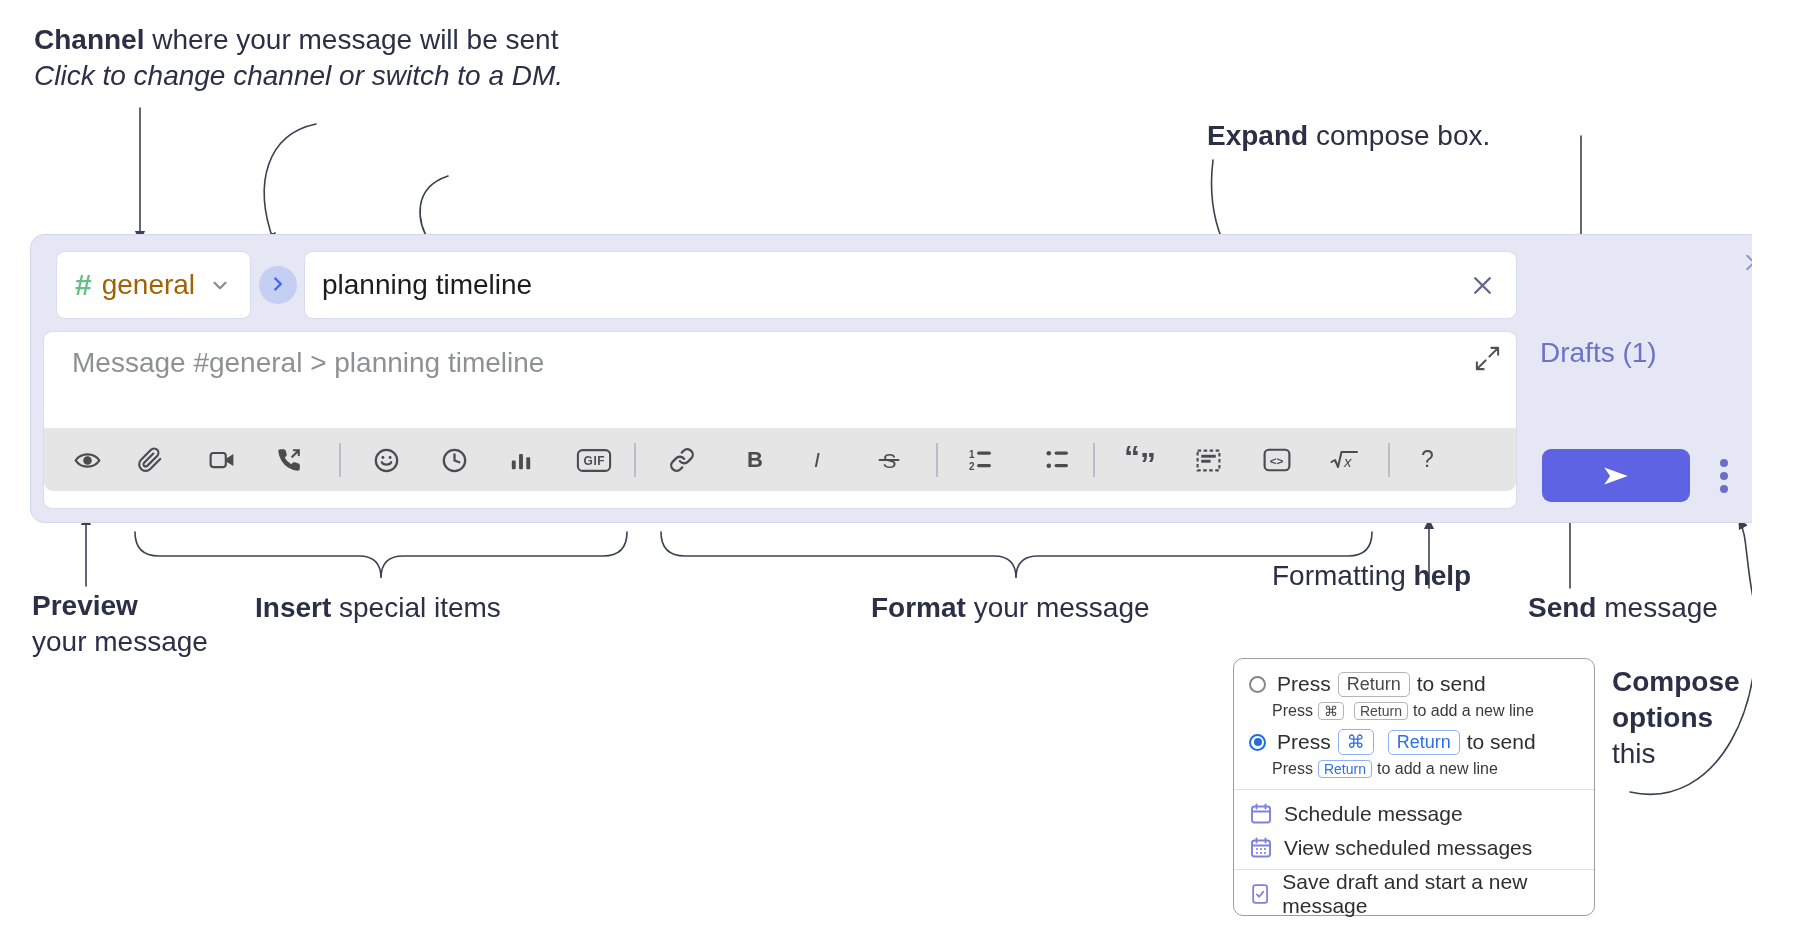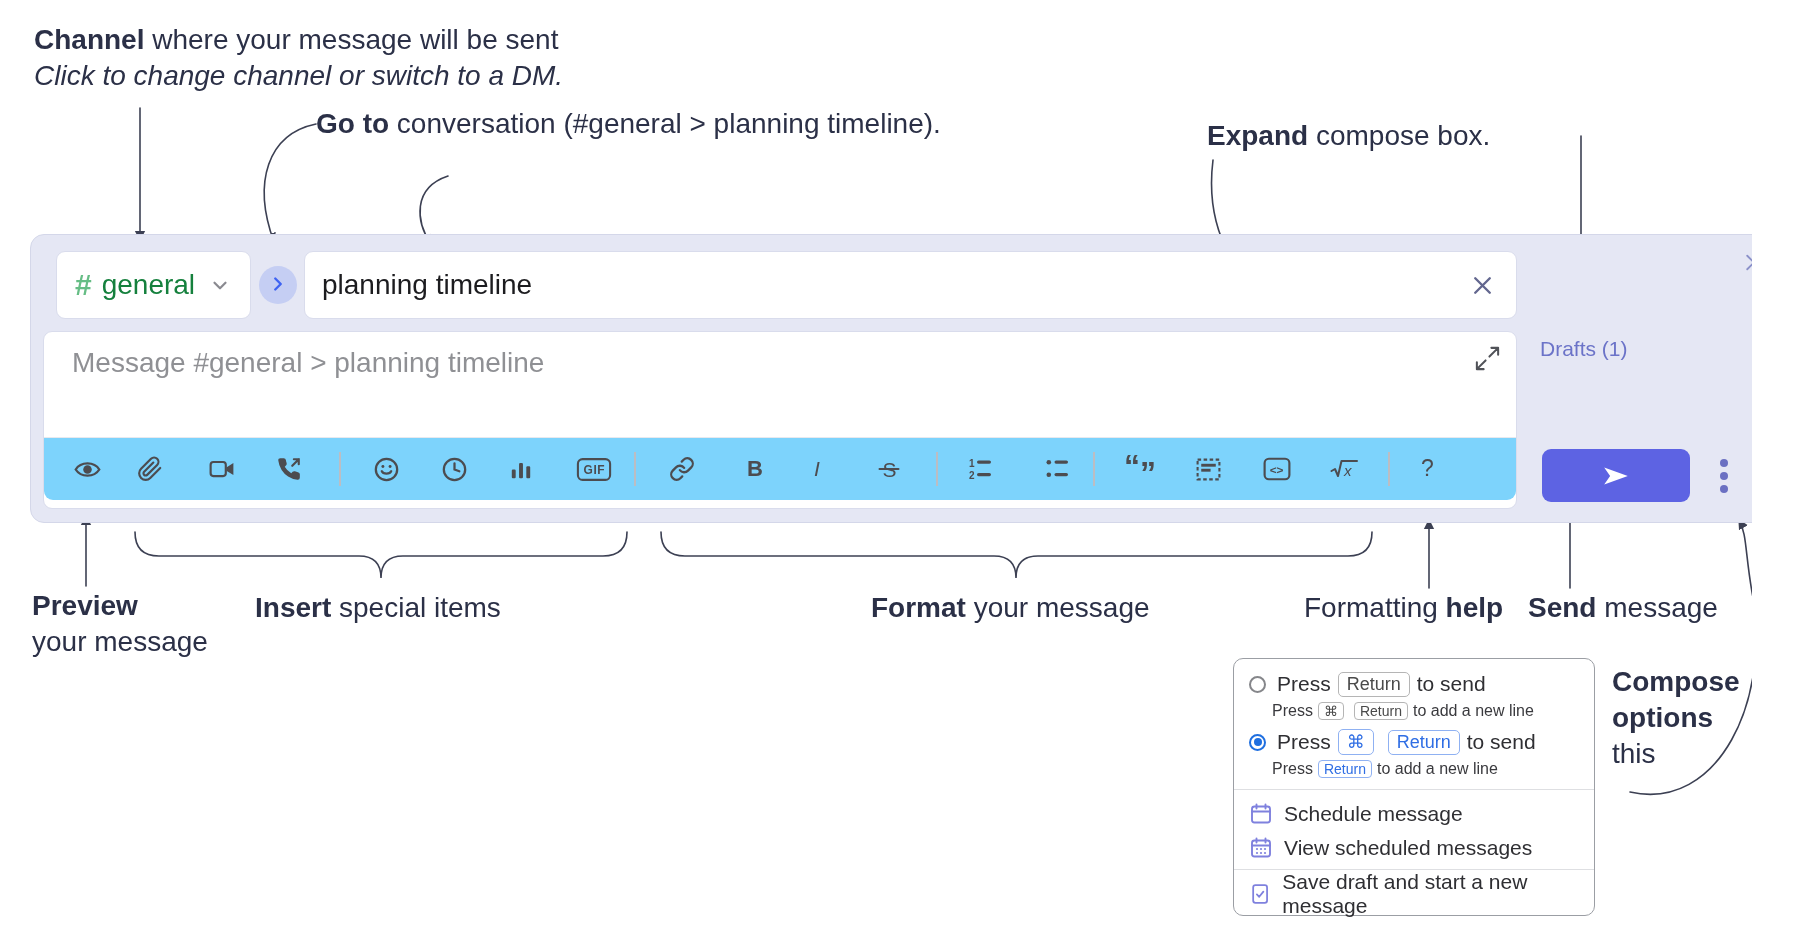--- a/index.html
+++ b/index.html
@@ -8,38 +8,38 @@
   .overlay{position:absolute;left:0;top:0;width:1814px;height:944px;pointer-events:none;}
   .ann{position:absolute;font-size:28px;line-height:36px;color:#2b3047;white-space:nowrap;}
   .b{font-weight:bold;}
   .i{font-style:italic;}
   
   .compose{position:absolute;left:30px;top:234px;width:1758px;height:289px;
            background:#e5e7f4;border:1px solid #d4d7e9;border-radius:14px;box-sizing:border-box;}
   .wbox{position:absolute;background:#fff;border:1px solid #d9dcec;border-radius:9px;box-sizing:border-box;}
   .chan-sel{left:25px;top:16px;width:195px;height:68px;display:flex;align-items:center;cursor:pointer;}
   .hash{color:#66bd85;font-weight:bold;font-size:30px;margin:0 10px 0 18px;}
-  .chan-name{font-size:28px;color:#15803d;}
+  .chan-name{font-size:28px;color:#a16207;}
   .chev{margin-left:14px;display:flex;}
   .go-btn{position:absolute;left:228px;top:31px;width:38px;height:38px;border-radius:50%;
           background:#c5cef3;display:flex;align-items:center;justify-content:center;cursor:pointer;border:none;}
   .topic-input{left:273px;top:16px;width:1213px;height:68px;display:flex;align-items:center;}
   .topic-text{font-size:28px;color:#1c1c1f;margin-left:17px;flex:1;}
   .clear-x{margin-right:16px;display:flex;cursor:pointer;background:none;border:none;padding:4px;}
   .close-btn{position:absolute;left:1706px;top:10px;width:34px;height:34px;background:none;border:none;
              display:flex;align-items:center;justify-content:center;cursor:pointer;}
   .msg-box{left:12px;top:96px;width:1474px;height:178px;}
   .ph{position:absolute;left:28px;top:15px;font-size:28px;color:#8f9094;}
   .expand-btn{position:absolute;right:12px;top:10px;background:none;border:none;cursor:pointer;display:flex;padding:2px;}
-  .tbar{position:absolute;left:0;bottom:8px;width:100%;height:62px;background:#7dd3fc;
+  .tbar{position:absolute;left:0;bottom:17px;width:100%;height:62px;background:#e5e5e5;
         border-top:1px solid #e8e9ee;border-radius:0 0 9px 9px;}
   .ti{position:absolute;top:0;height:62px;width:44px;display:flex;align-items:center;justify-content:center;cursor:pointer;}
   .ti svg text{font-family:"Liberation Sans",sans-serif;}
   .td{position:absolute;top:14px;width:2px;height:34px;background:#bcbdc3;}
-  .drafts{position:absolute;left:1509px;top:102px;font-size:21px;color:#6b73c8;cursor:pointer;}
+  .drafts{position:absolute;left:1509px;top:102px;font-size:28px;color:#6b73c8;cursor:pointer;}
   .send-btn{position:absolute;left:1511px;top:214px;width:148px;height:53px;background:#5d63e3;border:none;
             border-radius:9px;display:flex;align-items:center;justify-content:center;cursor:pointer;}
   .more-btn{position:absolute;left:1671px;top:214px;width:44px;height:53px;background:none;border:none;
             display:flex;flex-direction:column;gap:5px;align-items:center;justify-content:center;cursor:pointer;}
   .dot{width:8px;height:8px;border-radius:50%;background:#6b70c2;}
   
   .popup{position:absolute;left:1233px;top:658px;width:362px;height:258px;background:#fff;
          border:1.5px solid #9b9ea4;border-radius:10px;box-sizing:border-box;font-size:21px;color:#2f2f33;}
   .prow{position:absolute;left:0;width:100%;display:flex;align-items:center;box-sizing:border-box;}
   .radio{width:17px;height:17px;border-radius:50%;border:2px solid #85868a;box-sizing:border-box;
@@ -78,23 +78,20 @@
       <path d="M1630,792 C1718,812 1772,700 1752,592 C1745,552 1747,534 1739,520" marker-end="url(#ah)"></path>
       <path d="M135,532 C135,548 143,556 159,556 L359,556 C372,556 381,562 381,578 C381,562 390,556 403,556 L603,556 C619,556 627,548 627,532"></path>
       <path d="M661,532 C661,548 669,556 685,556 L994,556 C1007,556 1016,562 1016,578 C1016,562 1025,556 1038,556 L1348,556 C1364,556 1372,548 1372,532"></path>
     </g>
   </svg>
 
   <div class="ann" style="left:34px;top:22px;">
     <div><span class="b">Channel</span><span> where your message will be sent</span></div>
     <div class="i">Click to change channel or switch to a DM.</div>
   </div>
-  <div class="ann" style="left:316px;top:106px;">
-    <span class="b">Go to</span><span> conversation (#general &gt; planning timeline).</span>
-  </div>
   <div class="ann" style="left:1207px;top:118px;">
     <span class="b">Expand</span><span> compose box.</span>
   </div>
 
   <div class="compose">
 
     <div class="wbox chan-sel">
       <span class="hash">#</span>
       <span class="chan-name">general</span>
       <span class="chev">
@@ -283,21 +280,21 @@
   <div class="ann" style="left:32px;top:588px;">
     <div class="b">Preview</div>
     <div>your message</div>
   </div>
   <div class="ann" style="left:255px;top:590px;">
     <span class="b">Insert</span><span> special items</span>
   </div>
   <div class="ann" style="left:871px;top:590px;">
     <span class="b">Format</span><span> your message</span>
   </div>
-  <div class="ann" style="left:1272px;top:590px;margin-left:32px;">
+  <div class="ann" style="left:1272px;top:558px;">
     <span>Formatting </span><span class="b">help</span>
   </div>
   <div class="ann" style="left:1528px;top:590px;">
     <span class="b">Send</span><span> message</span>
   </div>
   <div class="ann" style="left:1612px;top:664px;">
     <div class="b">Compose</div>
     <div class="b">options</div>
     <div>this</div>
   </div>

